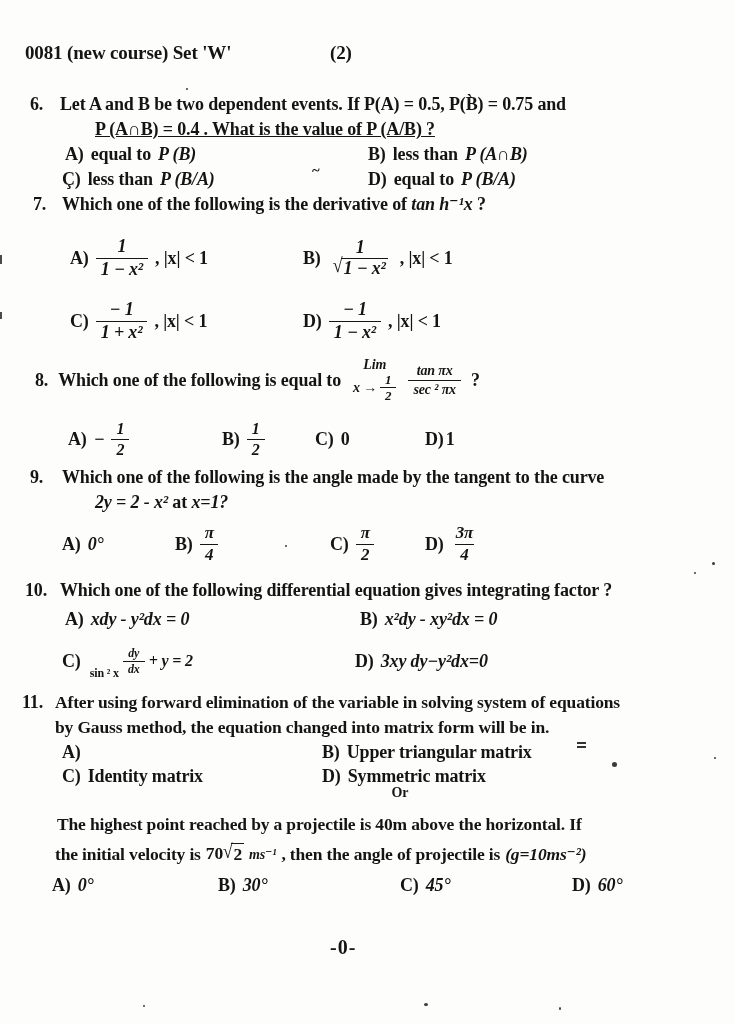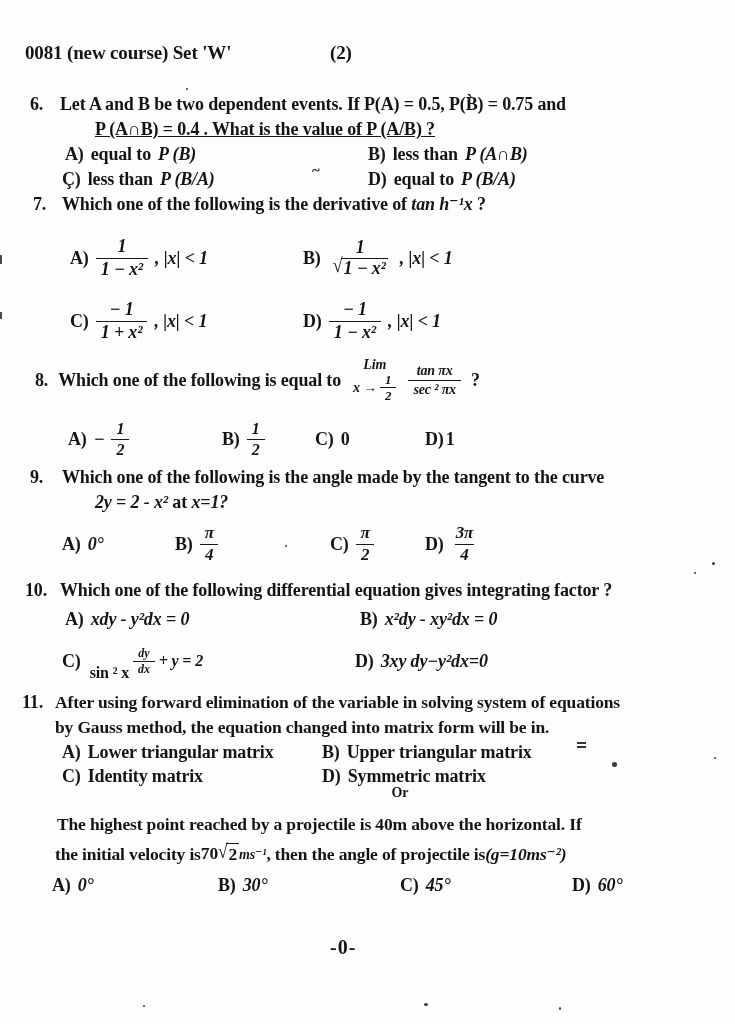--- a/index.html
+++ b/index.html
@@ -25,21 +25,21 @@
   .frac.small > .den { border-top-width:1.3px; }
   
   .sqrt { display:inline-flex; align-items:flex-start; font-style:italic; }
   .rad { font-style:normal; margin-right:-1px; transform:scaleY(1.12); transform-origin:bottom; }
   .radicand { border-top:1.7px solid #161616; padding:0 2px; }
   
   .lim { display:inline-flex; flex-direction:column; align-items:center; font-size:14px; line-height:1.12; margin:0 2px; }
   .lim-top { font-style:italic; }
   .lim-bot { display:inline-flex; align-items:center; gap:3px; font-style:italic; }
   .stem-flex { position:absolute; display:flex; align-items:center; white-space:nowrap; }
-  .cond { font-style:italic; }
+  .cond { }
   .or-label { position:absolute; text-align:center; font-size:14px; }
   .end-mark { position:absolute; font-size:20px; letter-spacing:1px; }
   
   .speck { position:absolute; background:#3a3a3a; border-radius:50%; }
   .tick { position:absolute; background:#4a4a4a; }
   .stray { position:absolute; font-size:15px; transform:rotate(-6deg); }
   .eqmark { position:absolute; width:9px; height:6px; border-top:2px solid #333; border-bottom:2px solid #333; }
 </style>
 </head>
 <body>
@@ -223,42 +223,41 @@
         <span class="math">xdy - y²dx = 0</span>
       </span>
       <span class="opt" style="left:360px;">
         <span class="lbl">B)</span>
         <span class="math">x²dy - xy²dx = 0</span>
       </span>
     </div>
     <div class="row" style="top:636px; height:50px;">
       <span class="opt" style="left:62px; gap:4px;">
         <span class="lbl" style="margin-right:5px;">C)</span>
-        <span class="rm" style="font-size:16px;margin-top:24px;">sin ² x</span>
+        <span class="rm" style="font-size:12px;margin-top:24px;">sin ² x</span>
         <span class="frac" style="font-size:12px;">
           <span class="num">dy</span>
           <span class="den">dx</span>
         </span>
         <span class="math" style="font-size:16px;">+ y = 2</span>
       </span>
       <span class="opt" style="left:355px;">
         <span class="lbl">D)</span>
         <span class="math">3xy dy−y²dx=0</span>
       </span>
     </div>
   </div>
 
   <div>
     <div class="qnum" style="top:690px; left:22px;">11.</div>
     <div class="line" style="top:690px; left:55px; font-size:17.5px;">After using forward elimination of the variable in solving system of equations</div>
     <div class="line" style="top:715px; left:55px; font-size:17.5px;">by Gauss method, the equation changed into matrix form will be in.</div>
     <div class="row" style="top:740px; height:24px;">
       <span class="opt" style="left:62px;">
         <span class="lbl">A)</span>
-        <span>Lower triangular matrix</span>
       </span>
       <span class="opt" style="left:322px;">
         <span class="lbl">B)</span>
         <span>Upper triangular matrix</span>
       </span>
     </div>
     <div class="row" style="top:764px; height:24px;">
       <span class="opt" style="left:62px;">
         <span class="lbl">C)</span>
         <span>Identity matrix</span>
@@ -266,21 +265,21 @@
       <span class="opt" style="left:322px;">
         <span class="lbl">D)</span>
         <span>Symmetric matrix</span>
       </span>
     </div>
     <div class="or-label" style="top:785px; left:320px; width:160px;">Or</div>
   </div>
 
   <div>
     <div class="line" style="top:812px; left:57px; font-size:17.5px;">The highest point reached by a  projectile is 40m above the horizontal. If</div>
-    <div class="stem-flex" style="top:838px; left:55px; height:32px; font-size:17.5px;">
+    <div class="stem-flex" style="top:838px; left:55px; height:32px; gap:5px; font-size:17.5px;">
       <span>the initial velocity is</span>
       <span class="sqrt" style="font-style:normal;">
         <span>70</span>
           <span class="rad">√</span>
           <span class="radicand">2</span>
       </span>
       <span class="math" style="font-size:14px;">ms⁻¹</span>
       <span>, then the angle of projectile is</span>
       <span class="math">(g=10ms⁻²)</span>
     </div>

